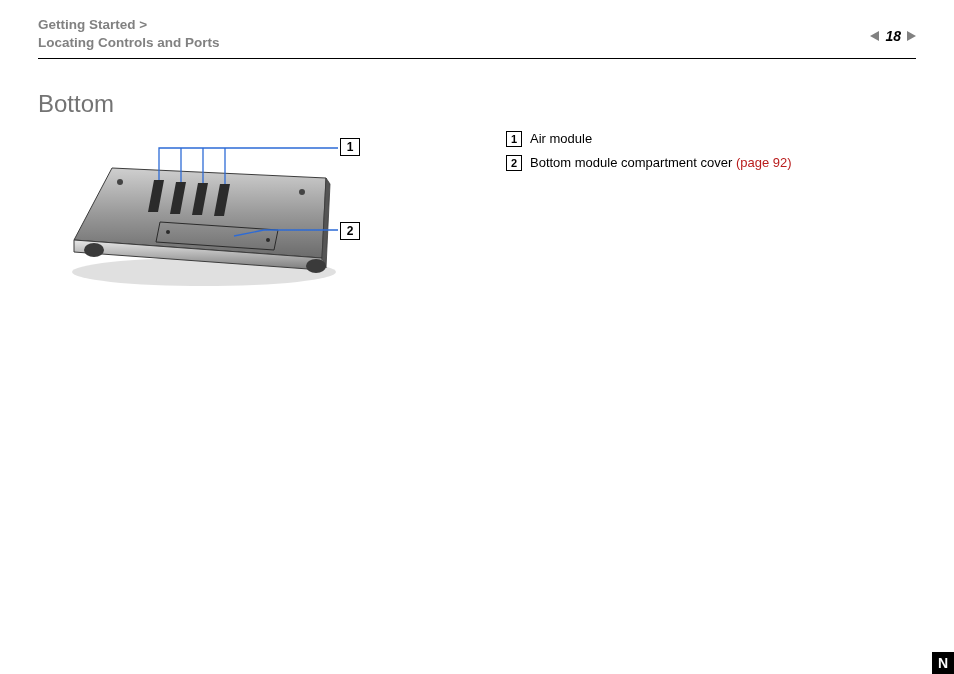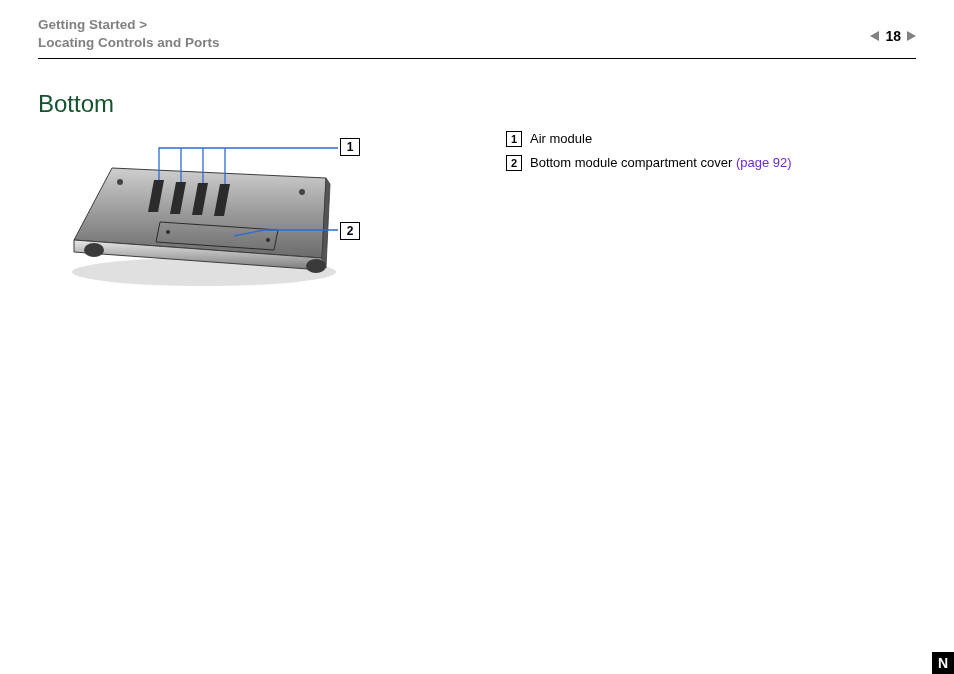--- a/index.html
+++ b/index.html
@@ -41,39 +41,40 @@
   }
   .pagernav .tri {
     width: 0; height: 0;
     border-top: 5px solid transparent;
     border-bottom: 5px solid transparent;
   }
   .tri-left  { border-right: 9px solid #818181; }
   .tri-right { border-left: 9px solid #818181; }
   .page-number {
     font-weight: bold;
+    font-style: italic;
     font-size: 14px;
     color: #000;
   }
 
   .hr {
     position: absolute;
     top: 58px;
     left: 38px;
     right: 38px;
     height: 1px;
     background: #000;
   }
 
   
   .section-title {
     position: absolute;
     top: 90px;
     left: 38px;
-    color: #14532d;
+    color: #737373;
     font-size: 24px;
     font-weight: 400;
   }
 
   
   .diagram {
     position: absolute;
     top: 130px;
     left: 64px;
     width: 300px;
@@ -115,21 +116,21 @@
     border: 1.2px solid #000;
     font-weight: bold;
     font-size: 11px;
     display: inline-flex;
     align-items: center;
     justify-content: center;
     flex: 0 0 auto;
     margin-top: 1px;
   }
   .page-link {
-    color: #6d28d9;
+    color: #b91c1c;
     text-decoration: none;
     cursor: pointer;
   }
 
   
   .n-mark {
     position: absolute;
     right: 0;
     bottom: 0;
     width: 22px;

